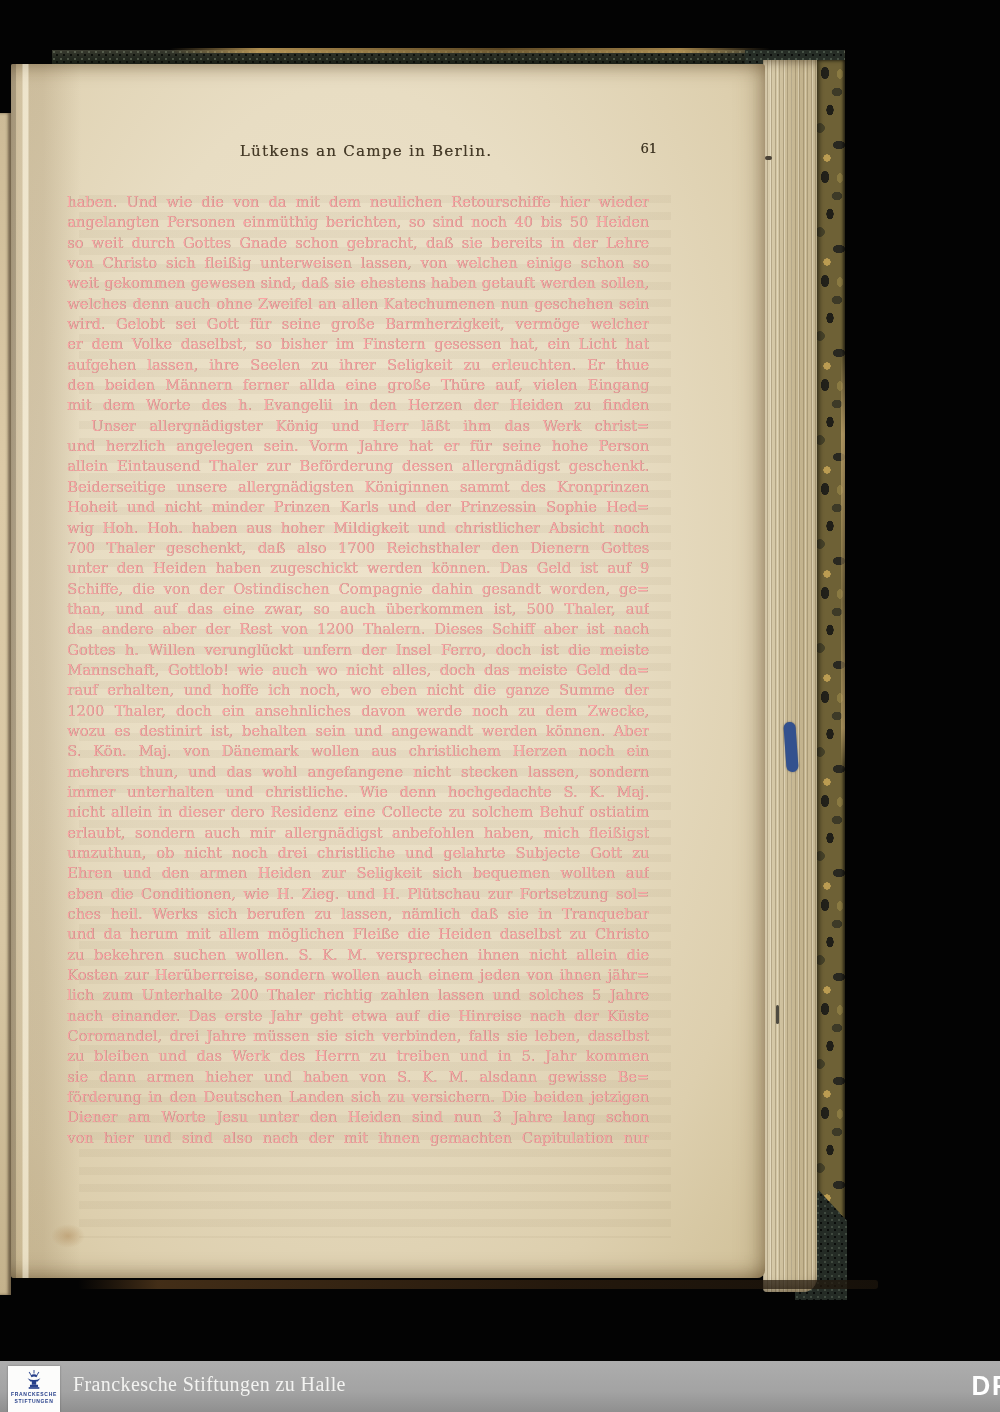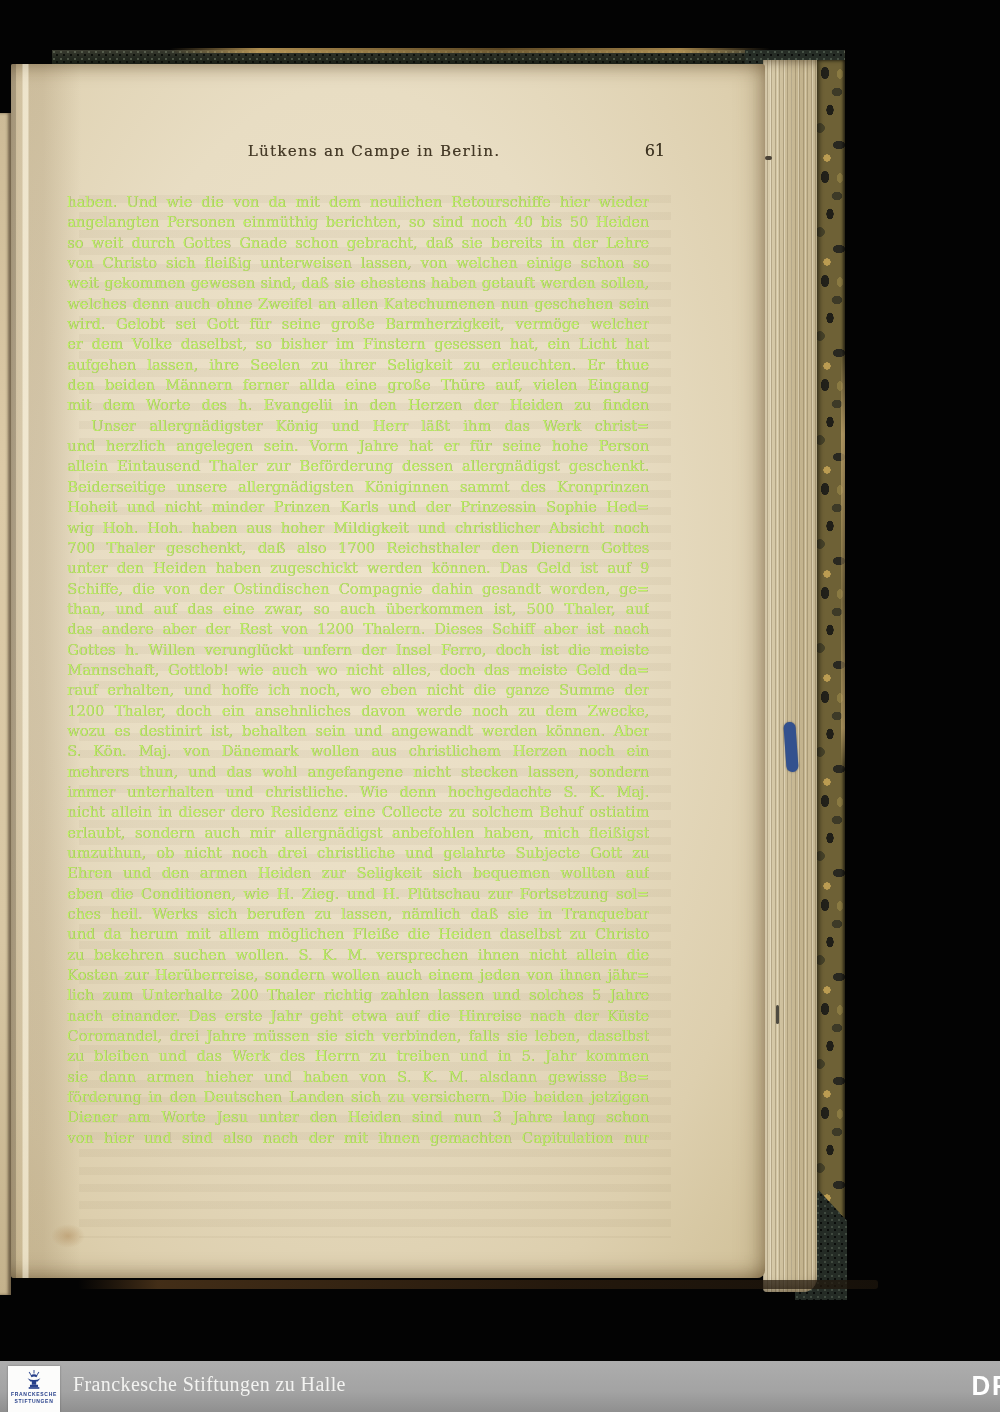--- a/index.html
+++ b/index.html
@@ -73,26 +73,26 @@
       inset -16px 0 26px -14px rgba(95,72,40,.55),
       inset 0 -14px 20px -12px rgba(85,62,30,.55);}
   .gutter-shade{position:absolute;left:0;top:0;bottom:0;width:70px;
     background:linear-gradient(90deg, rgba(60,45,25,.30) 0 5px, rgba(140,112,70,.14) 5px 11px,
       rgba(252,246,228,.5) 12px 17px, rgba(120,95,60,.18) 18px 32px, rgba(120,95,60,0) 100%);
     border-radius:2px 0 0 3px;}
   .page-stain{position:absolute;left:40px;top:1160px;width:34px;height:24px;border-radius:50%;
     background:radial-gradient(ellipse, rgba(164,120,66,.4), rgba(164,120,66,0) 70%);}
   .bleed-ghost{position:absolute;left:68px;top:128px;width:592px;height:1046px;
     background:repeating-linear-gradient(180deg, rgba(118,99,66,.06) 3px 11px, rgba(118,99,66,0) 11px 20.35px);}
-  .running-head{position:absolute;left:83px;top:141px;width:582px;height:22px;text-align:center;}
+  .running-head{position:absolute;left:75px;top:141px;width:582px;height:22px;text-align:center;}
   .page-heading{font-size:15px;letter-spacing:1.3px;color:#443926;
     text-shadow:.3px 0 0 rgba(68,57,38,.6);}
-  .page-number{position:absolute;right:0;top:0;font-size:16px;color:#3c3220;
+  .page-number{position:absolute;right:0;top:0;font-size:13px;color:#3c3220;
     text-shadow:.3px 0 0 rgba(60,50,32,.6);}
-  .page-body-text{position:absolute;left:67px;top:192px;width:582px;color:#bef264;
+  .page-body-text{position:absolute;left:67px;top:192px;width:582px;color:#fca5a5;
     font-size:14.6px;text-shadow:.25px 0 0 rgba(58,48,33,.55);}
   .text-line{height:20.35px;line-height:20.35px;text-align:justify;text-align-last:justify;
     overflow:hidden;white-space:normal;}
   .text-line.para-end{text-align-last:left;}
   .text-line.indent{padding-left:24px;}
   
   .footer-bar{position:absolute;left:0;top:1361px;width:1000px;height:51px;
     background:linear-gradient(180deg,#adadad 0,#a3a3a3 60%,#8f8f8f 100%);padding-left:44px;}
   .franckesche-logo{position:absolute;left:8px;top:5px;width:52px;height:46px;background:#fcfcfb;
     display:flex;flex-direction:column;align-items:center;justify-content:flex-start;

